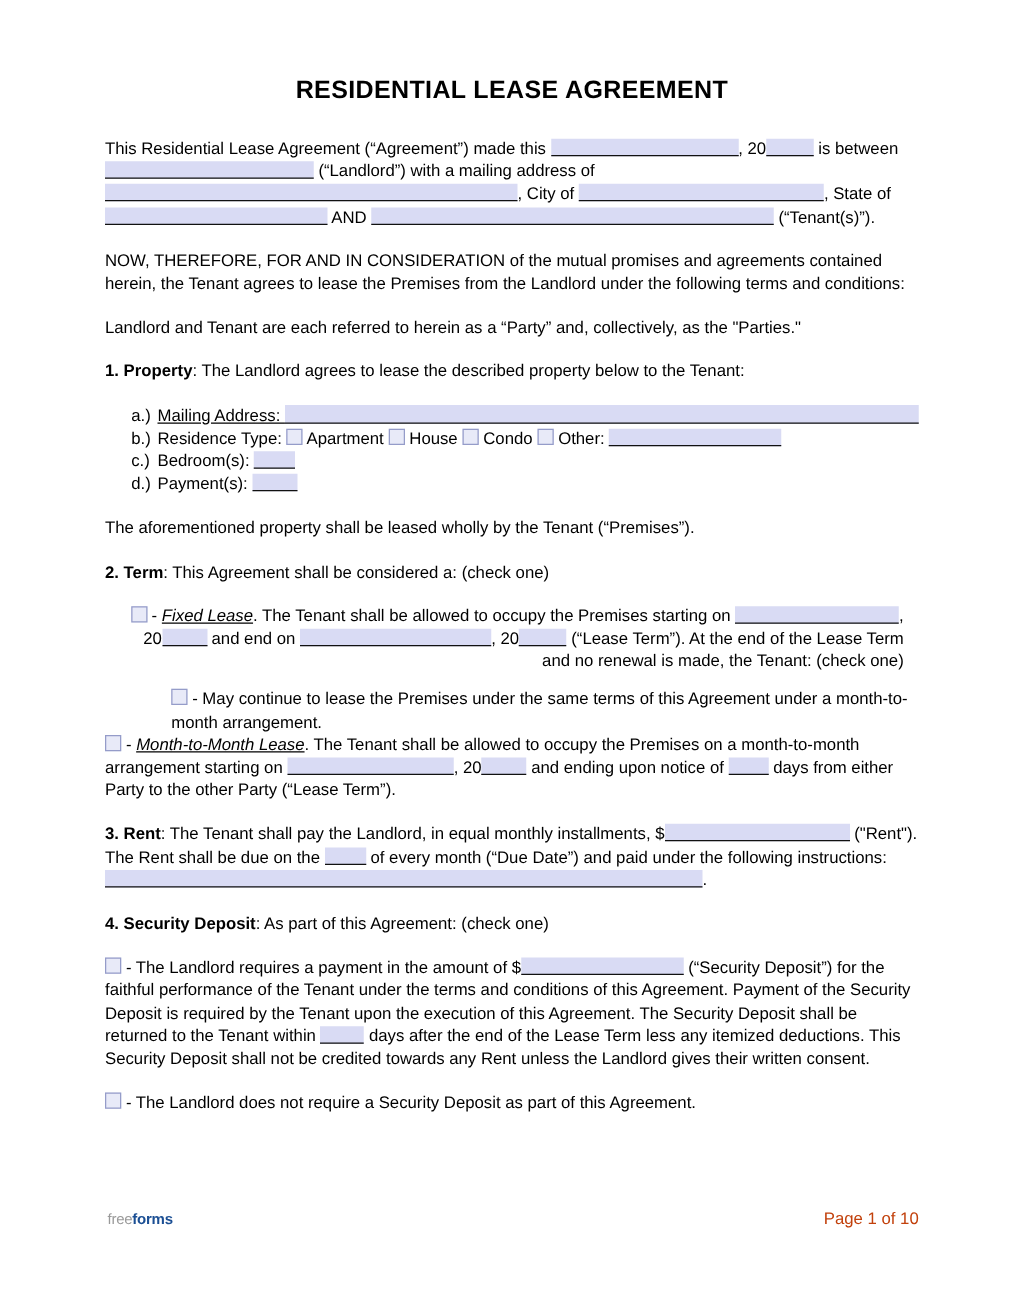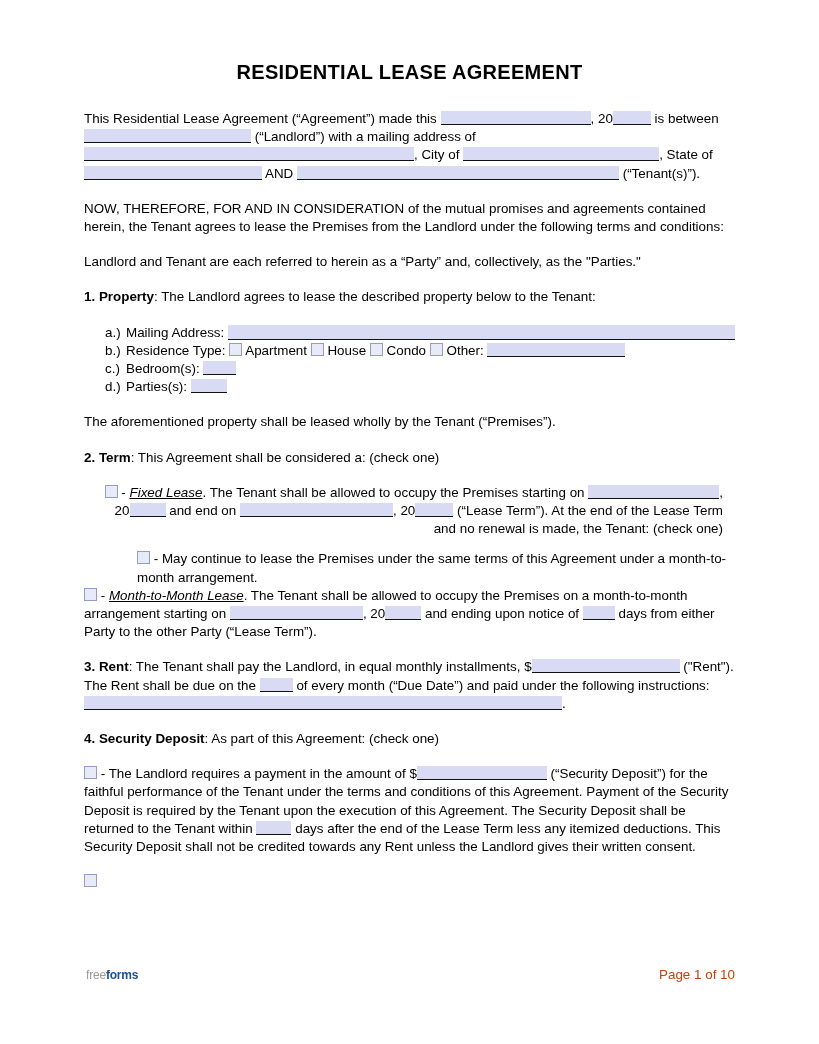--- a/index.html
+++ b/index.html
@@ -20,21 +20,21 @@
     font-size:20px; line-height:24px;
     font-weight:bold; letter-spacing:0.3px;
   }
   .para { margin:0 0 17px 0; }
   .tight { margin:12px;text-align:right; }
   .gap { margin-bottom:17px; }
   .option { margin-left:53px; }
   .item { display:flex; margin-left:21px; }
   .item .lab { flex:0 0 21px; }
   .item .body { flex:1 1 auto; min-width:0; }
-  .item .body.flexrow { display:flex; align-items:flex-end; }
+  .item .body.flexrow { display:flex; align-items:flex-start;text-decoration:underline; }
   .flexrow span { white-space:pre; }
   .blank {
     display:inline-block;
     height:13px;
     background:var(--field-bg,#d9dbf4);
     border-bottom:1px solid #111;
     vertical-align:-2px;
   }
   .blank.grow { flex:1 1 auto; height:14px; margin-bottom:2px; }
   .checkbox {
@@ -76,31 +76,31 @@
       <div class="item">
         <span class="lab">b.)</span>
         <span class="body"><span>Residence Type: </span><span class="checkbox"></span><span> Apartment </span><span class="checkbox"></span><span> House </span><span class="checkbox"></span><span> Condo </span><span class="checkbox"></span><span> Other: </span><span class="blank" style="width: 138px;"></span></span>
       </div>
       <div class="item">
         <span class="lab">c.)</span>
         <span class="body"><span>Bedroom(s): </span><span class="blank" style="width: 33px;"></span></span>
       </div>
       <div class="item gap">
         <span class="lab">d.)</span>
-        <span class="body"><span>Parties(s): </span><span class="blank" style="width: 36px;"></span></span>
+        <span class="body"><span>Payment(s): </span><span class="blank" style="width: 36px;"></span></span>
       </div>
       <div class="para"><span>The aforementioned property shall be leased wholly by the Tenant (“Premises”).</span></div>
       <div class="para"><strong>2. Term</strong><span>: This Agreement shall be considered a: (check one)</span></div>
       <div class="para tight"><span class="checkbox"></span><span> - </span><span class="iu">Fixed Lease</span><span>. The Tenant shall be allowed to occupy the Premises starting on </span><span class="blank" style="width: 131px;"></span><span>, 20</span><span class="blank" style="width: 36px;"></span><span> and end on </span><span class="blank" style="width: 153px;"></span><span>, 20</span><span class="blank" style="width: 38px;"></span><span> (“Lease Term”). At the end of the Lease Term and no renewal is made, the Tenant: (check one)</span></div>
       <div class="option"><span class="checkbox"></span><span> - May continue to lease the Premises under the same terms of this Agreement under a month-to-month arrangement.</span></div>
       <div class="para"><span class="checkbox"></span><span> - </span><span class="iu">Month-to-Month Lease</span><span>. The Tenant shall be allowed to occupy the Premises on a month-to-month arrangement starting on </span><span class="blank" style="width: 133px;"></span><span>, 20</span><span class="blank" style="width: 36px;"></span><span> and ending upon notice of </span><span class="blank" style="width: 32px;"></span><span> days from either Party to the other Party (“Lease Term”).</span></div>
       <div class="para"><strong>3. Rent</strong><span>: The Tenant shall pay the Landlord, in equal monthly installments, $</span><span class="blank" style="width: 148px;"></span><span> ("Rent"). The Rent shall be due on the </span><span class="blank" style="width: 33px;"></span><span> of every month (“Due Date”) and paid under the following instructions: </span><span class="blank" style="width: 478px;"></span><span>.</span></div>
       <div class="para"><strong>4. Security Deposit</strong><span>: As part of this Agreement: (check one)</span></div>
       <div class="para"><span class="checkbox"></span><span> - The Landlord requires a payment in the amount of $</span><span class="blank" style="width: 130px;"></span><span> (“Security Deposit”) for the faithful performance of the Tenant under the terms and conditions of this Agreement. Payment of the Security Deposit is required by the Tenant upon the execution of this Agreement. The Security Deposit shall be returned to the Tenant within </span><span class="blank" style="width: 35px;"></span><span> days after the end of the Lease Term less any itemized deductions. This Security Deposit shall not be credited towards any Rent unless the Landlord gives their written consent.</span></div>
-      <div class="para"><span class="checkbox"></span></div>
+      <div class="para"><span class="checkbox"></span><span> - The Landlord does not require a Security Deposit as part of this Agreement.</span></div>
     </div>
   <div class="footer">
     <div class="logo">
       <span class="free">free</span><span class="forms">forms</span>
     </div>
     <div class="pagenum">Page 1 of 10</div>
   </div>
 </div>
 
 </body></html>

